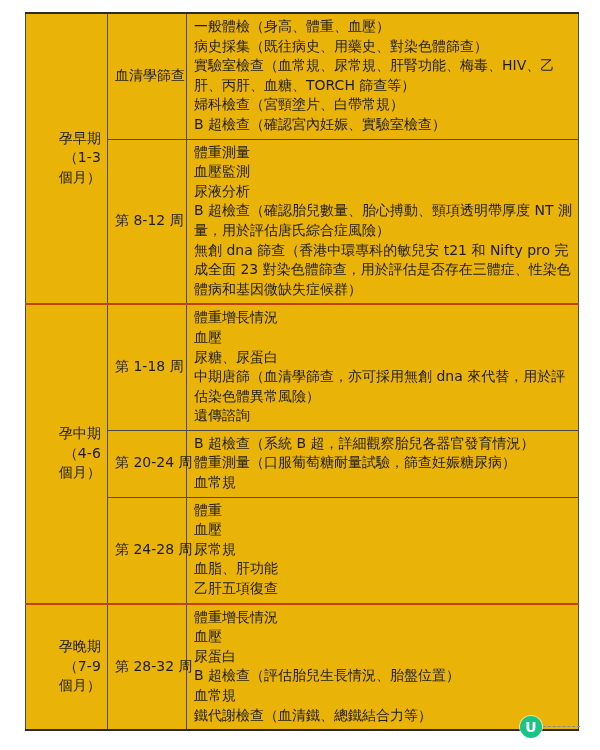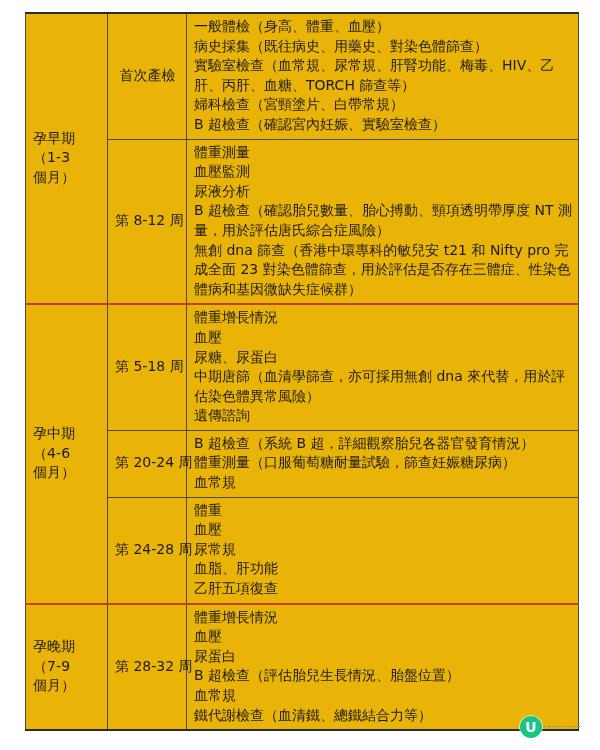--- a/index.html
+++ b/index.html
@@ -41,21 +41,21 @@
     color: #1c1c1c;
     background: #eab308;
   }
 
   
   col.c-stage  { width: 82px;  }
   col.c-visit  { width: 79px;  }
   col.c-items  { width: 392px; }
 
   td.stage {
-    text-align: left;
+    text-align: right;
     letter-spacing: 0.1px;
   }
   td.visit {
     text-align: center;
     white-space: nowrap;
   }
   td.items {
     text-align: left;
     padding-left: 9px;
     padding-right: 4px;
@@ -128,21 +128,21 @@
       <col class="c-visit">
       <col class="c-items">
     </colgroup>
     <tbody>
 
       <tr>
         <td class="stage" rowspan="2">
           <div>孕早期（1-3</div>
           <div>個月）</div>
         </td>
-        <td class="visit">首次產檢</td>
+        <td class="visit">血清學篩查</td>
         <td class="items">
           <ul class="items-list">
             <li>一般體檢（身高、體重、血壓）</li>
             <li>病史採集（既往病史、用藥史、對染色體篩查）</li>
             <li>實驗室檢查（血常規、尿常規、肝腎功能、梅毒、HIV、乙肝、丙肝、血糖、TORCH 篩查等）</li>
             <li>婦科檢查（宮頸塗片、白帶常規）</li>
             <li>B 超檢查（確認宮內妊娠、實驗室檢查）</li>
           </ul>
         </td>
       </tr>
@@ -158,21 +158,21 @@
             <li>無創 dna 篩查（香港中環專科的敏兒安 t21 和 Nifty pro 完成全面 23 對染色體篩查，用於評估是否存在三體症、性染色體病和基因微缺失症候群）</li>
           </ul>
         </td>
       </tr>
 
       <tr class="block-start">
         <td class="stage" rowspan="3">
           <div>孕中期（4-6</div>
           <div>個月）</div>
         </td>
-        <td class="visit">第 5-18 周</td>
+        <td class="visit">第 1-18 周</td>
         <td class="items">
           <ul class="items-list">
             <li>體重增長情況</li>
             <li>血壓</li>
             <li>尿糖、尿蛋白</li>
             <li>中期唐篩（血清學篩查，亦可採用無創 dna 來代替，用於評估染色體異常風險）</li>
             <li>遺傳諮詢</li>
           </ul>
         </td>
       </tr>

